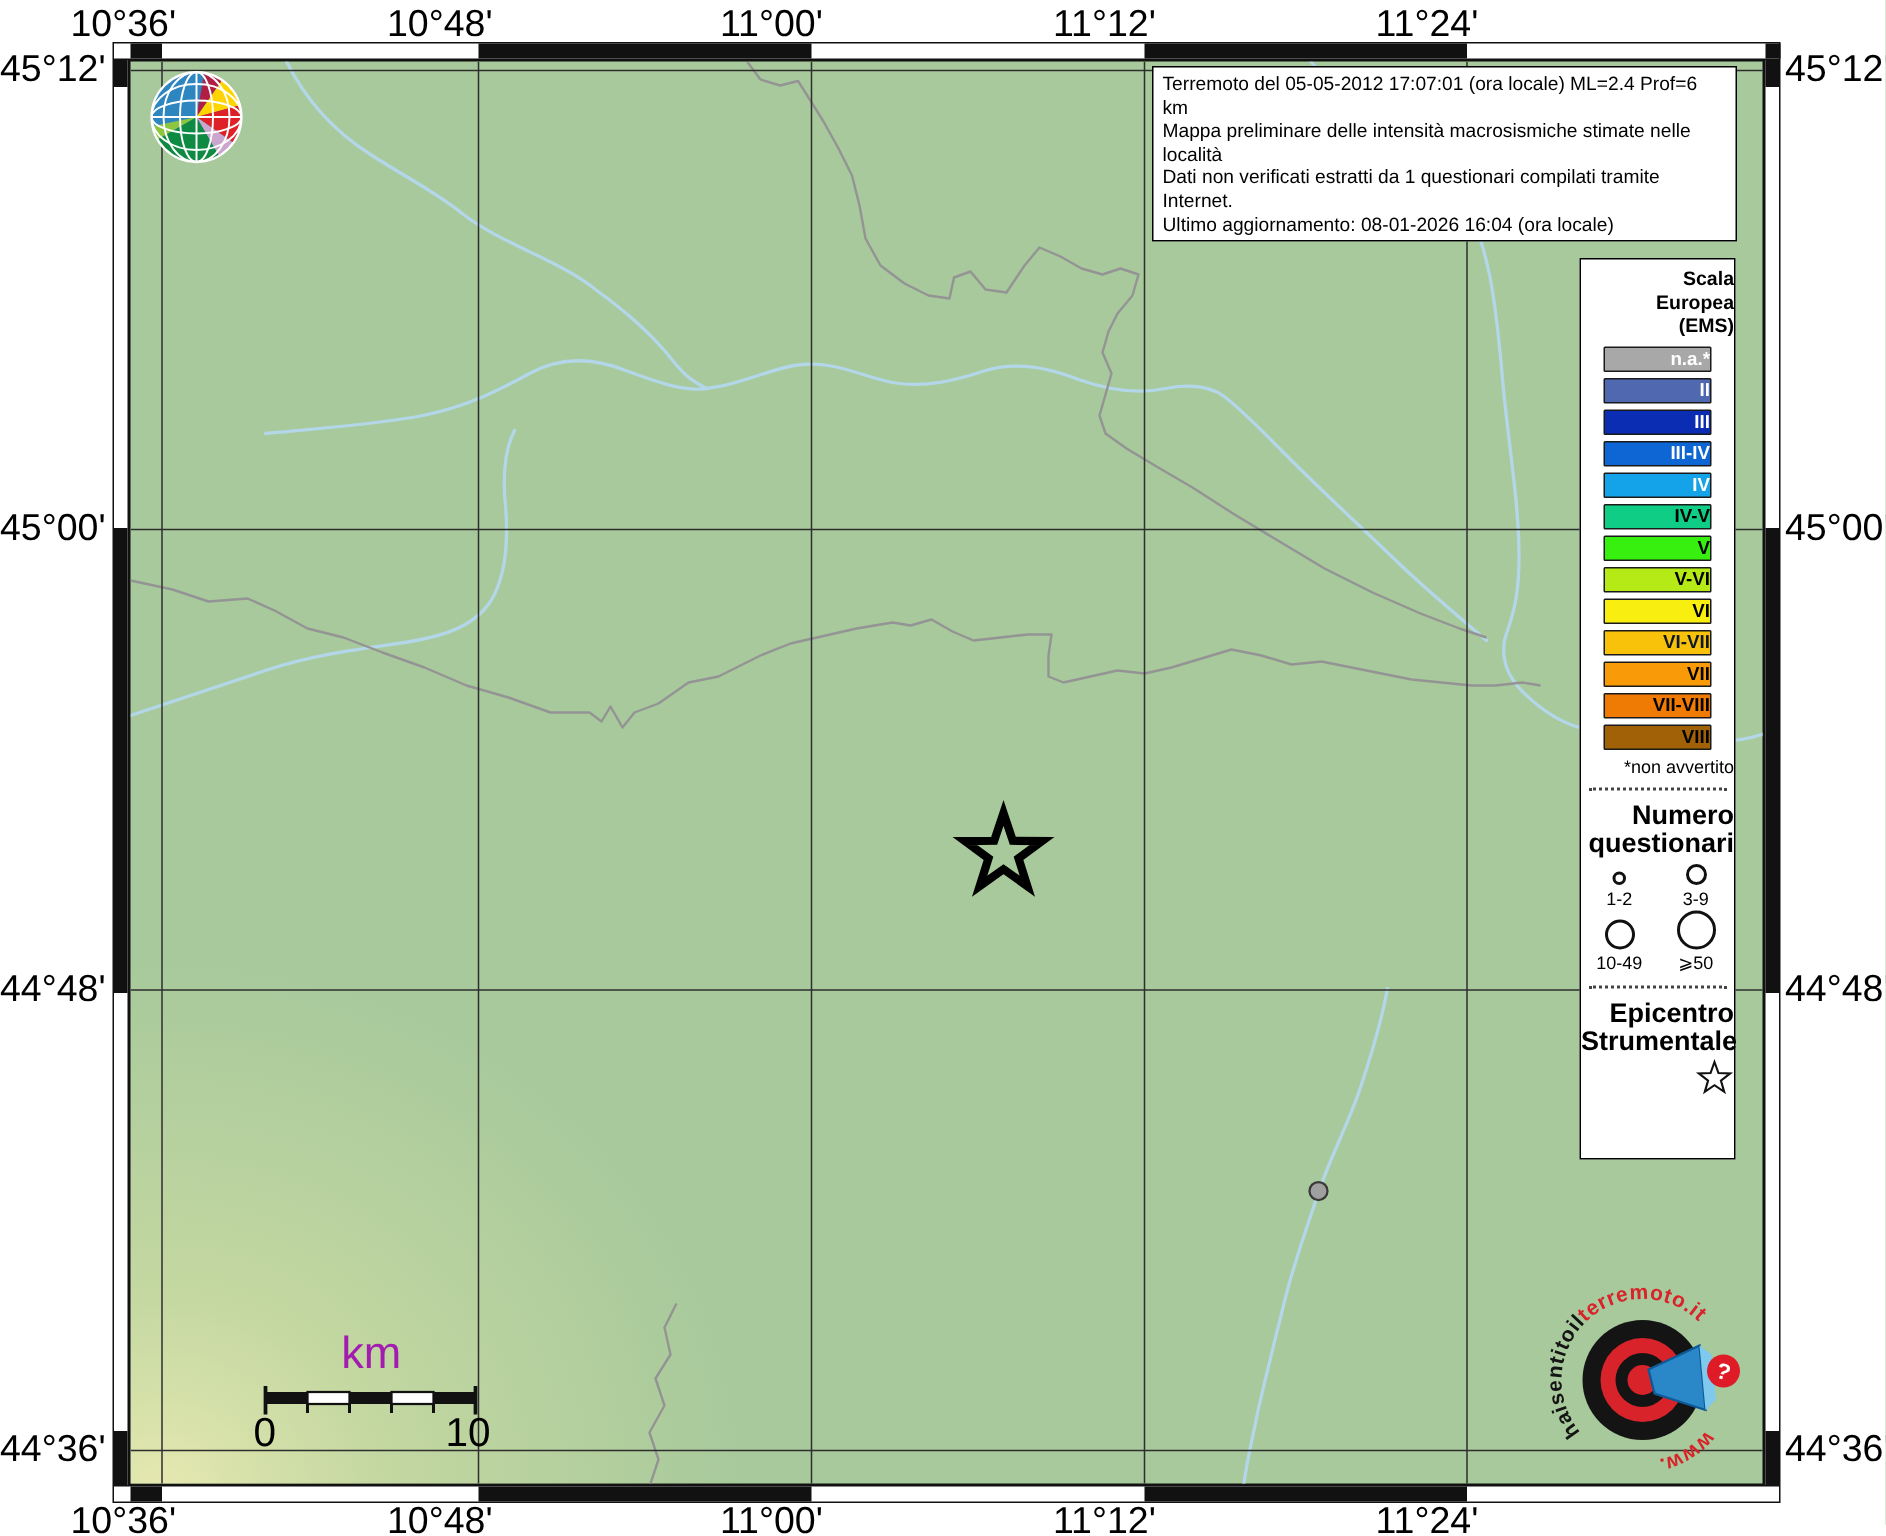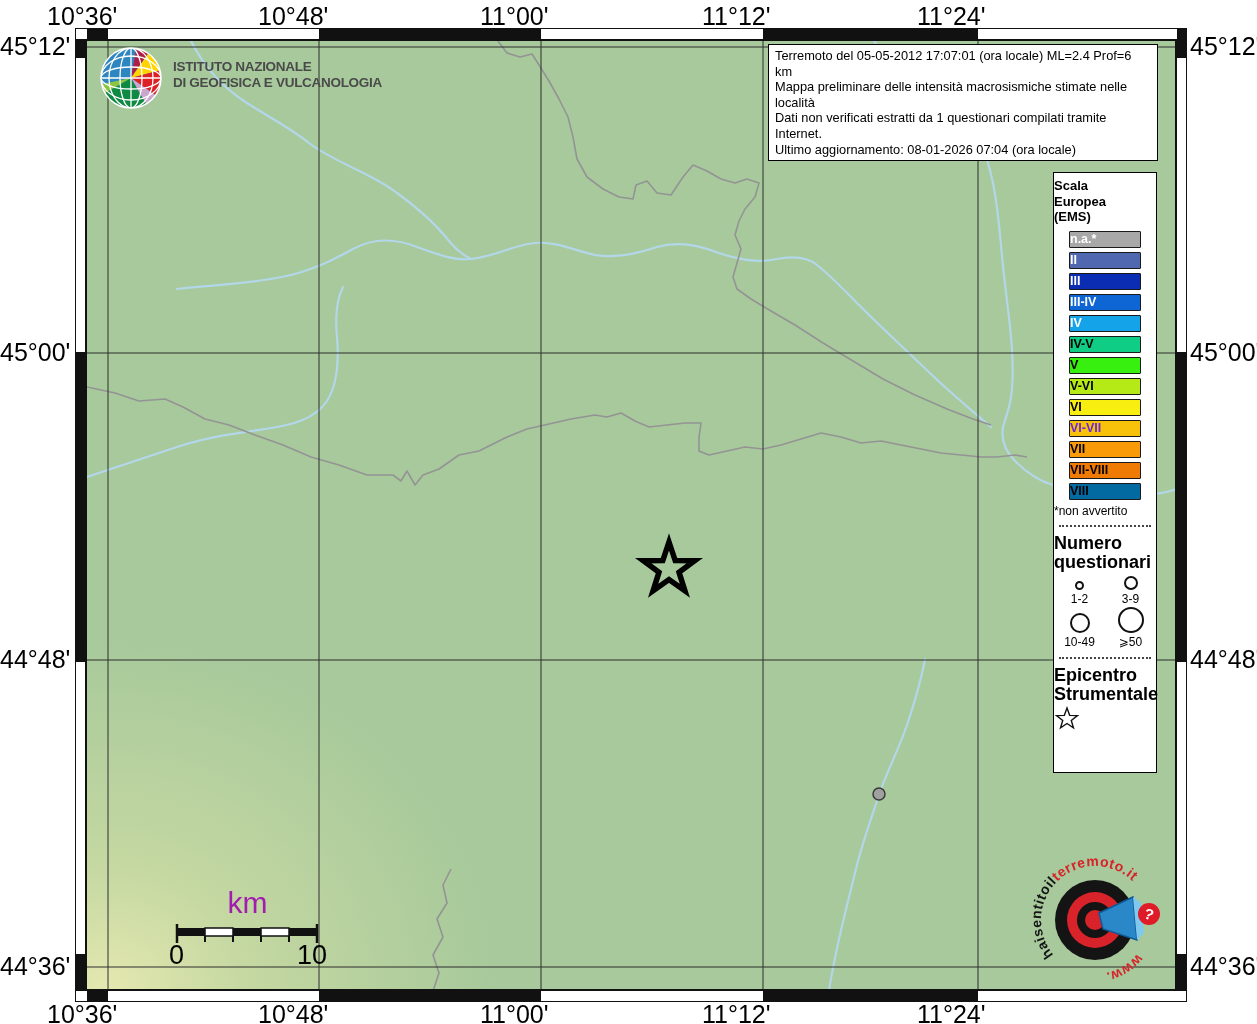--- a/index.html
+++ b/index.html
@@ -32,21 +32,21 @@
   .boundary{fill:none;stroke:var(--boundary-gray);stroke-width:1.6;stroke-linejoin:round;}
   .gridline{stroke:#2e2e2e;stroke-width:1;}
   .epicenter-star{fill:none;stroke:#000;stroke-width:5.5;stroke-linejoin:miter;}
 
   
   .info-box{position:absolute;left:768px;top:44px;width:390px;background:#fff;
             border:1px solid #000;padding:3px 6px;font-size:12.8px;line-height:15.6px;color:#000;}
 
   
   .legend{position:absolute;left:1053px;top:172px;width:104px;height:601px;background:#fff;
-          border:1px solid #000;text-align:left;color:#000;padding-top:5px;}
+          border:1px solid #000;text-align:right;color:#000;padding-top:5px;}
   .legend-title{font-weight:bold;font-size:13px;line-height:15.5px;}
   .ems-list{margin-top:6px;}
   .ems-box{width:72px;height:17px;margin:0 auto 4px auto;border:1.5px solid #1a1a1a;
            font-weight:bold;font-size:12.5px;line-height:15px;border-radius:1px;}
   .legend-note{font-size:12px;margin-top:4px;}
   .legend-divider{border:none;border-top:2px dotted #444;margin:7px 5px;}
   .legend-subtitle{font-weight:bold;font-size:18px;line-height:19px;}
   .circle-grid{display:grid;grid-template-columns:1fr 1fr;margin-top:4px;row-gap:0;}
   .circle-cell{display:flex;flex-direction:column;align-items:center;justify-content:flex-end;}
   .q-circle{border:2px solid #111;border-radius:50%;background:#fff;}
@@ -173,52 +173,48 @@
         <ellipse cx="32" cy="32" rx="30" ry="11"></ellipse>
         <ellipse cx="32" cy="32" rx="30" ry="22"></ellipse>
         <ellipse cx="32" cy="32" rx="11" ry="30"></ellipse>
         <ellipse cx="32" cy="32" rx="22" ry="30"></ellipse>
         <line x1="2" y1="32" x2="62" y2="32"></line>
         <line x1="32" y1="2" x2="32" y2="62"></line>
       </g>
     </g>
     <circle cx="32" cy="32" r="30" fill="none" stroke="#ffffff" stroke-width="1.5"></circle>
   </svg>
-  <div class="ingv-text">
-    <div>ISTITUTO NAZIONALE</div>
-    <div>DI GEOFISICA E VULCANOLOGIA</div>
-  </div>
 
   <div class="info-box">
     <div>Terremoto del 05-05-2012 17:07:01 (ora locale) ML=2.4 Prof=6 km</div>
     <div>Mappa preliminare delle intensità macrosismiche stimate nelle località</div>
     <div>Dati non verificati estratti da 1 questionari compilati tramite Internet.</div>
-    <div>Ultimo aggiornamento: 08-01-2026 07:04 (ora locale)</div>
+    <div>Ultimo aggiornamento: 08-01-2026 16:04 (ora locale)</div>
   </div>
 
   <div class="legend">
     <div class="legend-title">
       <div>Scala</div>
       <div>Europea</div>
       <div>(EMS)</div>
     </div>
     <div class="ems-list" id="ems-list">
         <div class="ems-box" style="background: rgb(168, 168, 168); color: rgb(255, 255, 255);">n.a.*</div>
         <div class="ems-box" style="background: rgb(79, 104, 176); color: rgb(255, 255, 255);">II</div>
         <div class="ems-box" style="background: rgb(11, 45, 180); color: rgb(255, 255, 255);">III</div>
         <div class="ems-box" style="background: rgb(13, 102, 212); color: rgb(255, 255, 255);">III-IV</div>
         <div class="ems-box" style="background: rgb(20, 163, 232); color: rgb(255, 255, 255);">IV</div>
         <div class="ems-box" style="background: rgb(15, 205, 132); color: rgb(0, 0, 0);">IV-V</div>
         <div class="ems-box" style="background: rgb(55, 240, 15); color: rgb(0, 0, 0);">V</div>
         <div class="ems-box" style="background: rgb(182, 234, 22); color: rgb(0, 0, 0);">V-VI</div>
         <div class="ems-box" style="background: rgb(248, 238, 16); color: rgb(0, 0, 0);">VI</div>
-        <div class="ems-box" style="background: rgb(249, 194, 10); color: #6d28d9;">VI-VII</div>
+        <div class="ems-box" style="background: rgb(249, 194, 10); color: #0f172a;">VI-VII</div>
         <div class="ems-box" style="background: rgb(249, 155, 8); color: rgb(0, 0, 0);">VII</div>
         <div class="ems-box" style="background: rgb(239, 122, 4); color: rgb(0, 0, 0);">VII-VIII</div>
-        <div class="ems-box" style="background: #0369a1; color: rgb(0, 0, 0);">VIII</div>
+        <div class="ems-box" style="background: #a16207; color: rgb(0, 0, 0);">VIII</div>
       </div>
     <div class="legend-note">*non avvertito</div>
     <hr class="legend-divider">
     <div class="legend-subtitle">
       <div>Numero</div>
       <div>questionari</div>
     </div>
     <div class="circle-grid">
       <div class="circle-cell">
         <div class="q-circle" style="width:9px;height:9px;"></div>

